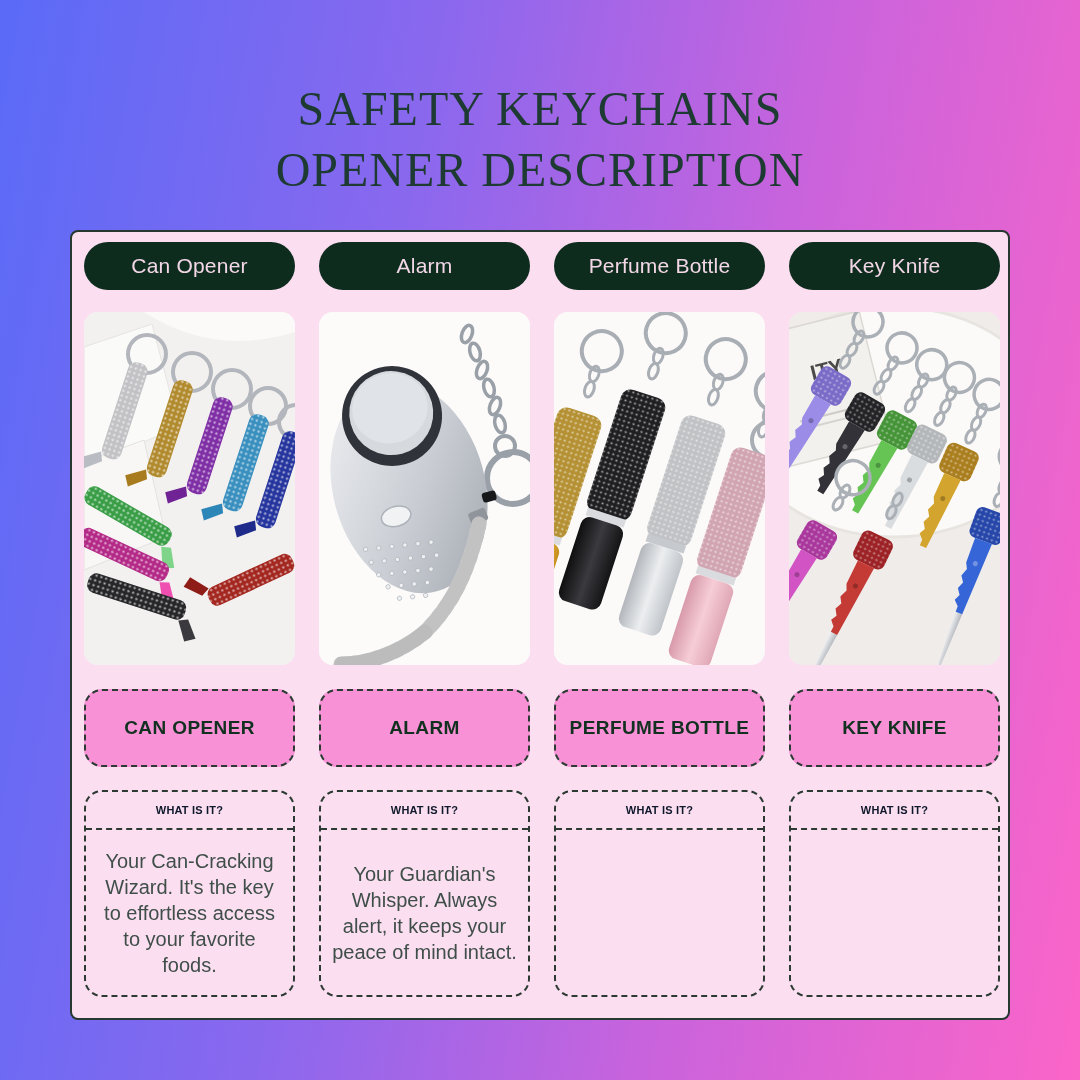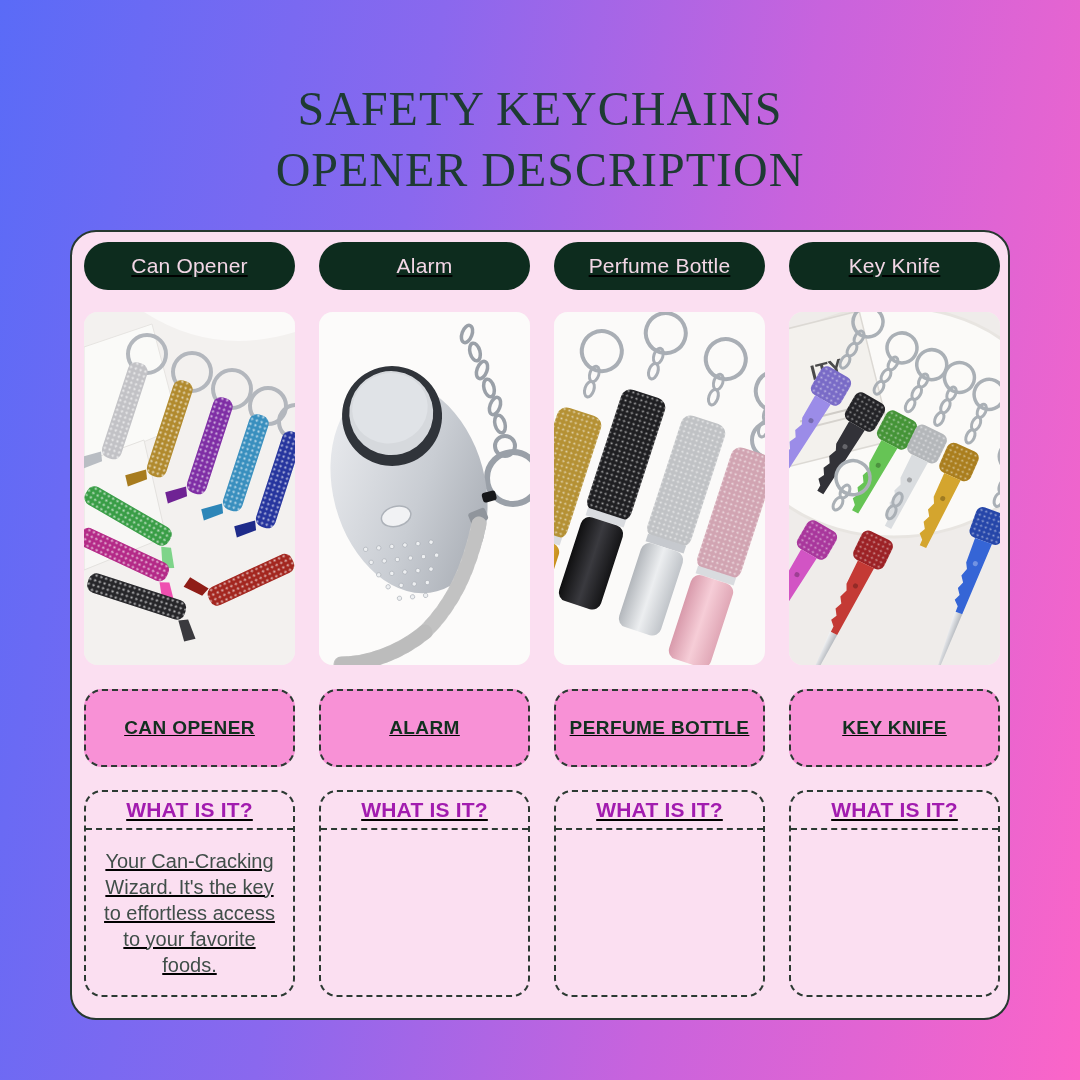--- a/index.html
+++ b/index.html
@@ -8,22 +8,22 @@
     font-family:"Liberation Sans",sans-serif;
     background:linear-gradient(100deg,#5a6bf7 0%,#8a68ee 35%,#c863dd 65%,#fb65c8 100%);
   }
   .title{
     position:absolute;top:58px;left:0;width:100%;text-align:center;
     font-family:"Liberation Serif",serif;font-weight:500;
     color:#1e3b33;font-size:48px;letter-spacing:1px;line-height:1.28;margin-top:20px;
   }
   .card{
     position:absolute;left:70px;top:230px;width:940px;height:790px;
-    background:#fbdff1;border:2px solid #263830;border-radius:26px;
-    box-sizing:border-box;padding:10px 12px;text-decoration:underline;
+    background:#fbdff1;border:2px solid #263830;border-radius:8px;
+    box-sizing:border-box;padding:10px 12px;
   }
   .grid{display:grid;grid-template-columns:repeat(4,211px);gap:24px;}
   .col{display:flex;flex-direction:column;}
   .pill{
     height:48px;border-radius:24px;background:#0d2c1e;color:#f3d7e6;
     display:flex;align-items:center;justify-content:center;
     font-size:21px;letter-spacing:0.2px;
   }
   .photo{
     margin-top:22px;height:353px;border-radius:14px;overflow:hidden;background:#f6f4f2;
@@ -37,21 +37,21 @@
   }
   .desc-box{
     margin-top:23px;height:207px;box-sizing:border-box;
     border:2px dashed #2c3a33;border-radius:18px;
     display:flex;flex-direction:column;overflow:hidden;
   }
   .desc-head{
     height:38px;box-sizing:border-box;flex:0 0 auto;
     border-bottom:2px dashed #2c3a33;
     display:flex;align-items:center;justify-content:center;
-    font-weight:bold;font-size:21px;letter-spacing:0.2px;color:#a21caf;
+    font-weight:bold;font-size:11px;letter-spacing:0.2px;color:#0f172a;
   }
   .desc-body{
     flex:1;display:flex;align-items:center;justify-content:center;text-align:center;
     padding:6px 10px;color:#404e49;font-size:20px;line-height:1.3;
   }
   .desc-body.mid{font-size:19px;}
   .desc-body.small{font-size:17.5px;}
 </style>
 </head>
 <body>
@@ -207,20 +207,21 @@
             <path d="M106,320 C82,340 50,352 22,352" stroke="#c4c4c4" stroke-width="15"></path>
             <path d="M160,212 C150,258 134,292 106,320 C82,340 50,352 22,352" stroke="#b0b0b0" stroke-width="15" stroke-dasharray="4 7" opacity="0.35"></path>
           </g>
         </svg>
       </div>
       <div class="label-box">
         <span>ALARM</span>
       </div>
       <div class="desc-box">
         <div class="desc-head">WHAT IS IT?</div>
+        <div class="desc-body">Your Guardian's Whisper. Always alert, it keeps your peace of mind intact.</div>
       </div>
     </div>
 
     <div class="col">
       <div class="pill">
         <span>Perfume Bottle</span>
       </div>
       <div class="photo">
         <svg viewBox="0 0 211 353" preserveAspectRatio="xMidYMid slice">
           <defs>

